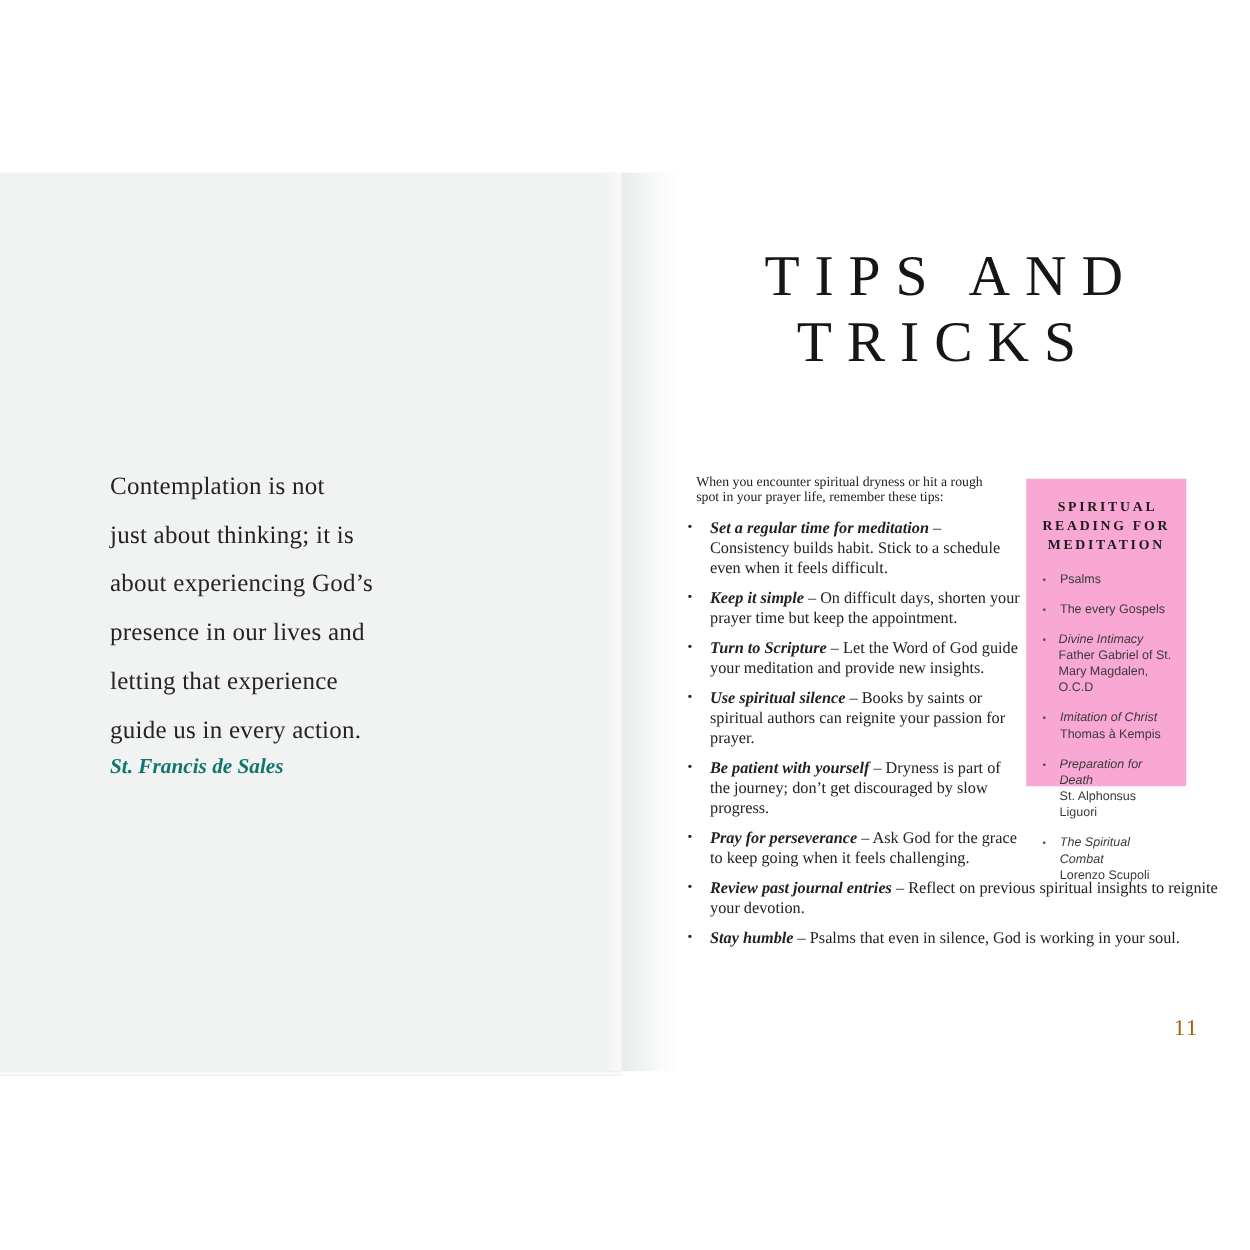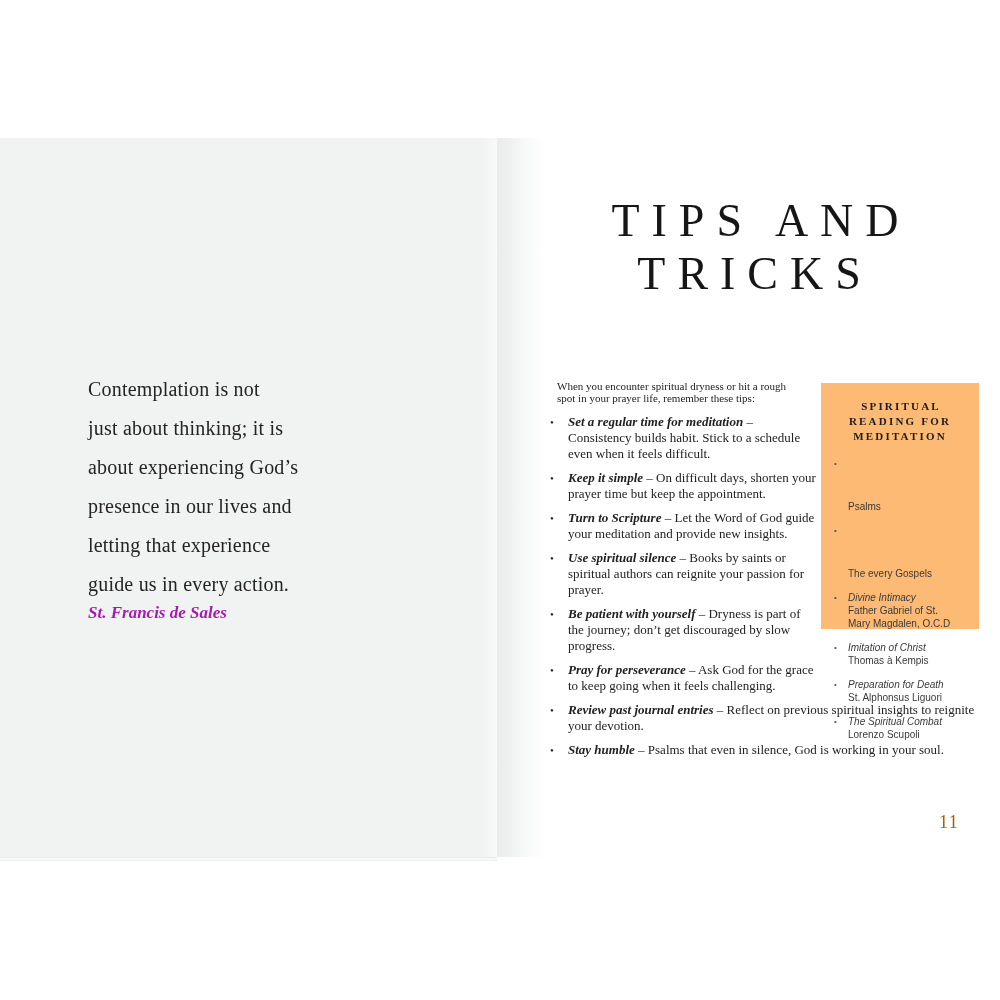--- a/index.html
+++ b/index.html
@@ -7,21 +7,21 @@
           font-family:"Liberation Serif",serif;color:#1e1e1e;}
 
   
   .page-left{position:absolute;left:0;top:138px;width:497px;height:719px;background:#f1f2f2;}
   .page-left::after{content:"";position:absolute;right:0;top:0;width:14px;height:100%;
           background:linear-gradient(to right,rgba(255,255,255,0),rgba(255,255,255,.55));}
   .page-stack{position:absolute;left:0;top:857px;width:497px;height:5px;
           background:linear-gradient(#e9ebeb 0 1px,#f8f9f9 1px 3px,#eef0f0 3px 4px,#ffffff 4px);}
   .quote{position:absolute;left:88px;top:232px;width:330px;
           font-size:20px;line-height:39px;letter-spacing:.2px;white-space:pre-line;color:#242424;}
-  .attribution{position:absolute;left:88px;top:465px;font-size:17px;font-style:italic;font-weight:bold;color:#a21caf;}
+  .attribution{position:absolute;left:88px;top:465px;font-size:17px;font-style:italic;font-weight:bold;color:#0f766e;}
 
   
   .spine{position:absolute;left:497px;top:138px;width:48px;height:719px;
           background:linear-gradient(to right,#e9ebeb 0%,#eff1f1 28%,#f8f9f9 60%,#ffffff 100%);}
 
   
   .page-right{position:absolute;left:545px;top:124px;width:455px;height:719px;}
   .title{position:absolute;left:0;top:70px;width:420px;margin:0;font-weight:400;
           font-size:46px;line-height:53px;letter-spacing:.26em;text-indent:.26em;
           text-align:center;white-space:pre-line;color:#161616;}
@@ -29,30 +29,30 @@
           font-size:11px;line-height:12px;white-space:pre-line;color:#222222;}
 
   .tips{position:absolute;left:0;top:290px;margin:0;padding:0;list-style:none;}
   .tips li{display:flex;margin:0 0 8px 0;}
   .marker{width:23px;padding-left:5px;box-sizing:border-box;font-size:11px;line-height:16px;color:#222;}
   .tip-text{width:248px;font-size:13px;line-height:16px;white-space:pre-line;color:#222222;font-family:Liberation Serif, serif;}
   .tips li.wide .tip-text{width:430px;}
   .head{font-weight:bold;font-style:italic;}
 
   
-  .sidebar{position:absolute;left:276px;top:259px;width:158px;height:246px;box-sizing:border-box;
-          background:#fdba74;padding:16px 8px 0 8px;}
+  .sidebar{position:absolute;left:276px;top:259px;width:128px;height:246px;box-sizing:border-box;
+          background:#f9a8d4;padding:16px 8px 0 8px;}
   .sidebar h2{margin:0 0 13px 0;font-size:11px;line-height:15px;font-weight:bold;
           letter-spacing:2.2px;text-align:center;text-indent:2px;white-space:pre-line;color:#1c1c1c;}
   .sidebar ul{margin:0;padding:0 0 0 5px;list-style:none;}
   .sidebar li{display:flex;margin-bottom:11px;
           font-family:"Liberation Sans",sans-serif;font-size:10px;line-height:13px;color:#3a3a3a;}
   .s-marker{width:14px;font-size:8px;line-height:13px;color:#555;}
   .book-title{font-style:italic;}
-  .sidebar li.plain .book-title{font-style:normal;margin-top:43px;}
+  .sidebar li.plain .book-title{font-style:normal;}
   .book-author{white-space:pre-line;}
 
   .pagenum{position:absolute;left:394px;top:688px;font-size:18px;letter-spacing:1.5px;color:#a16207;}
 </style>
 </head>
 <body>
 
 <div class="canvas">
 
   <div class="page-left">

